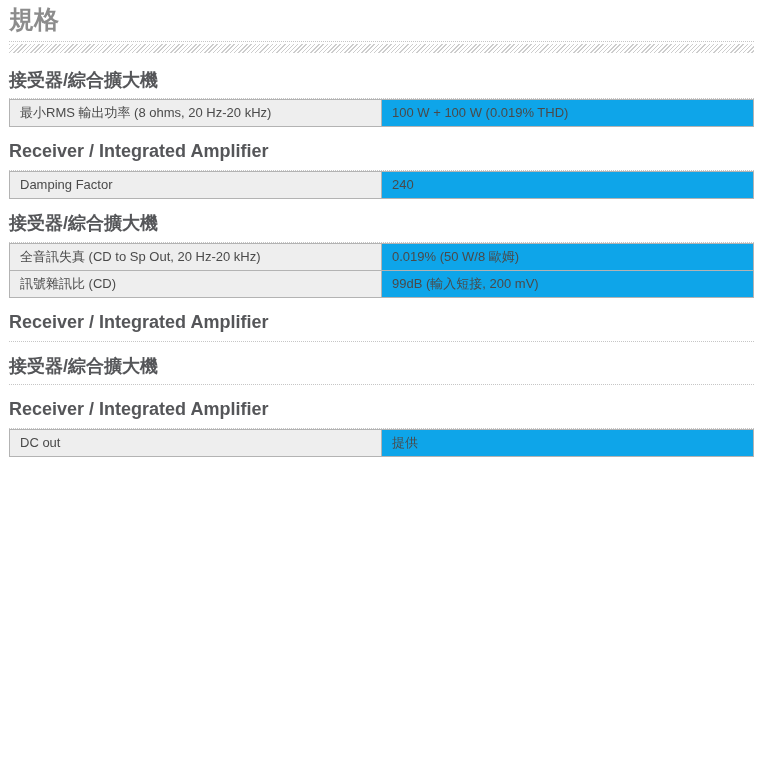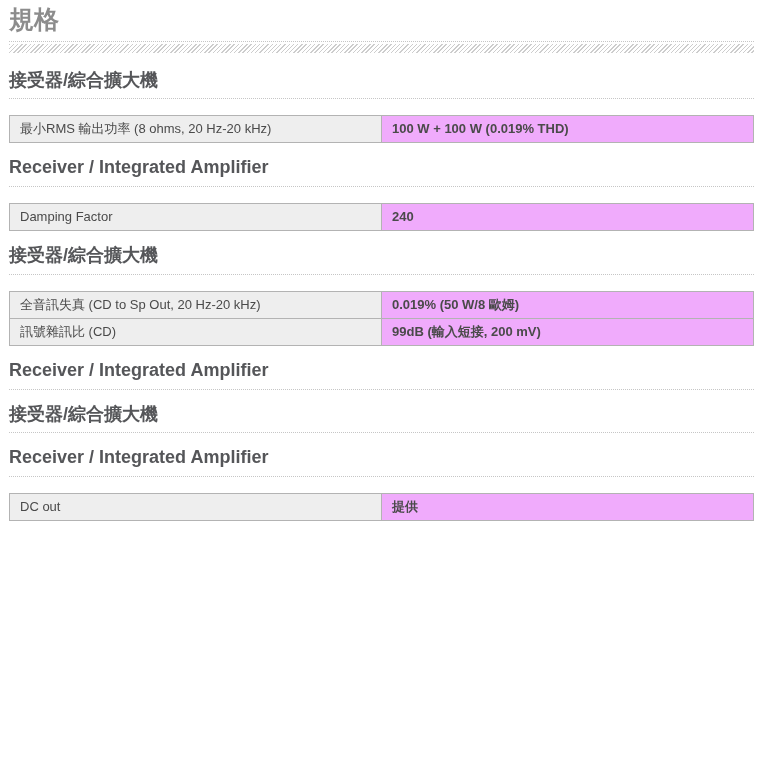--- a/index.html
+++ b/index.html
@@ -47,38 +47,36 @@
     color:var(--c-heading);
     margin:14px 0 0 0;
     padding-bottom:8px;
     border-bottom:1px dotted var(--c-dotted);
     line-height:1.15;
   }
   #sections section:first-child .section-heading{margin-top:17px;}
   table.spec-table{
     width:100%;
     border-collapse:collapse;
-    margin-top:16px;
     font-size:13px;
   }
   table.spec-table td{
     border:1px solid var(--c-border);
     padding:5px 10px;
     height:26px;
     vertical-align:middle;
     color:var(--c-text);
     line-height:16px;
   }
   td.spec-label{
     background:var(--c-labelbg);
     width:50%;
   }
   td.spec-value{
-    background:#f0abfc;
-    font-weight:bold;
+    background:#0ea5e9;
   }
 </style>
 </head>
 <body>
 
 <div class="page">
   <h1 class="page-title">規格</h1>
   <div class="hatch"></div>
   <div id="sections">
   <section>

